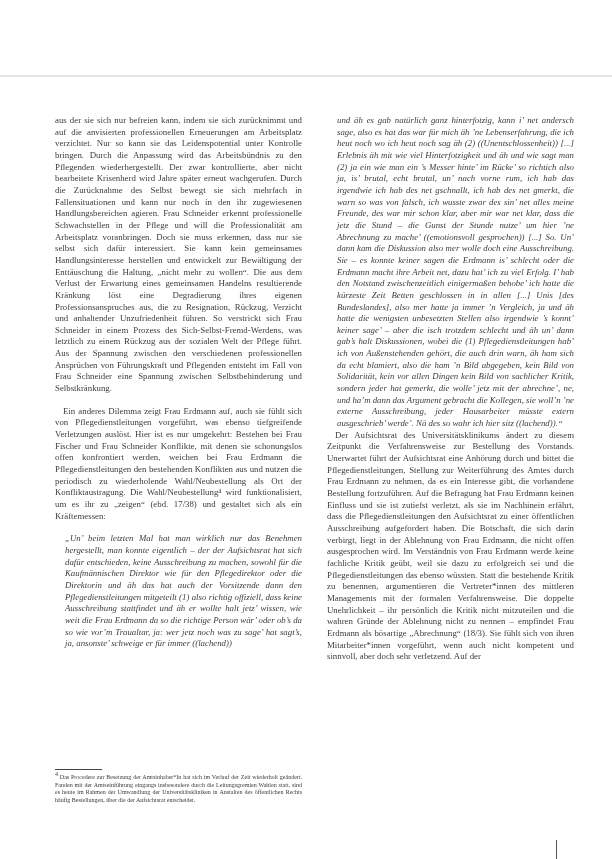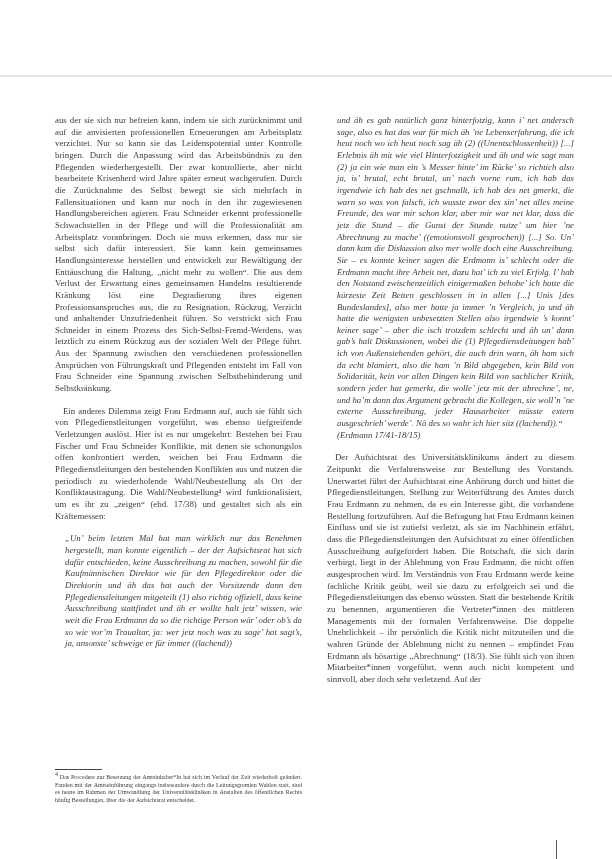--- a/index.html
+++ b/index.html
@@ -83,21 +83,20 @@
     <p class="quote">„Un’ beim letzten Mal hat man wirklich nur das Benehmen hergestellt, man konnte eigentlich – der der Aufsichtsrat hat sich dafür entschieden, keine Ausschreibung zu machen, sowohl für die Kaufmännischen Direktor wie für den Pflegedirektor oder die Direktorin und äh das hat auch der Vorsitzende dann den Pflegedienstleitungen mitgeteilt (1) also richtig offiziell, dass keine Ausschreibung stattfindet und äh er wollte halt jetz’ wissen, wie weit die Frau Erdmann da so die richtige Person wär’ oder ob’s da so wie vor’m Traualtar, ja: wer jetz noch was zu sage’ hat sagt’s, ja, ansonste’ schweige er für immer ((lachend))</p>
 
     <div class="footnote">
       <div class="footnote-rule"></div>
       <div class="footnote-text"><sup>4</sup> <span>Das Procedere zur Besetzung der Amtsinhaber*In hat sich im Verlauf der Zeit wiederholt geändert. Fanden mit der Amtseinführung eingangs insbesondere durch die Leitungsgremien Wahlen statt, sind es heute im Rahmen der Umwandlung der Universitätskliniken in Anstalten des öffentlichen Rechts häufig Bestellungen, über die der Aufsichtsrat entscheidet.</span></div>
     </div>
   </div>
 
   <div class="col col-right">
     <p class="quote" style="margin-bottom:0;">und äh es gab natürlich ganz hinterfotzig, kann i’ net andersch sage, also es hat das war für mich äh ’ne Lebenserfahrung, die ich heut noch wo ich heut noch sag äh (2) ((Unentschlossenheit)) [...] Erlebnis äh mit wie viel Hinterfotzigkeit und äh und wie sagt man (2) ja ein wie man ein ’s Messer hinte’ im Rücke’ so richtich also ja, is’ brutal, echt brutal, un’ nach vorne rum, ich hab das irgendwie ich hab des net gschnallt, ich hab des net gmerkt, die warn so was von falsch, ich wusste zwar des sin’ net alles meine Freunde, des war mir schon klar, aber mir war net klar, dass die jetz die Stund – die Gunst der Stunde nutze’ um hier ’ne Abrechnung zu mache’ ((emotionsvoll gesprochen)) [...] So. Un’ dann kam die Diskussion also mer wolle doch eine Ausschreibung. Sie – es konnte keiner sagen die Erdmann is’ schlecht oder die Erdmann macht ihre Arbeit net, dazu hat’ ich zu viel Erfolg. I’ hab den Notstand zwischenzeitlich einigermaßen behobe’ ich hatte die kürzeste Zeit Betten geschlossen in in allen [...] Unis [des Bundeslandes], also mer hatte ja immer ’n Vergleich, ja und äh hatte die wenigsten unbesetzten Stellen also irgendwie ’s konnt’ keiner sage’ – aber die isch trotzdem schlecht und äh un’ dann gab’s halt Diskussionen, wobei die (1) Pflegedienstleitungen hab’ ich von Außenstehenden gehört, die auch drin warn, äh ham sich da echt blamiert, also die ham ’n Bild abgegeben, kein Bild von Solidarität, kein vor allen Dingen kein Bild von sachlicher Kritik, sondern jeder hat gemerkt, die wolle’ jetz mit der abrechne’, ne, und ha’m dann das Argument gebracht die Kollegen, sie woll’n ’ne externe Ausschreibung, jeder Hausarbeiter müsste extern ausgeschrieb’ werde’. Nä des so wahr ich hier sitz ((lachend)).“</p>
-    <p class="attribution">(Erdmann 17/41-18/15)</p>
     <p class="para indent">Der Aufsichtsrat des Universitätsklinikums ändert zu diesem Zeitpunkt die Verfahrensweise zur Bestellung des Vorstands. Unerwartet führt der Aufsichtsrat eine Anhörung durch und bittet die Pflegedienstleitungen, Stellung zur Weiterführung des Amtes durch Frau Erdmann zu nehmen, da es ein Interesse gibt, die vorhandene Bestellung fortzuführen. Auf die Befragung hat Frau Erdmann keinen Einfluss und sie ist zutiefst verletzt, als sie im Nachhinein erfährt, dass die Pflegedienstleitungen den Aufsichtsrat zu einer öffentlichen Ausschreibung aufgefordert haben. Die Botschaft, die sich darin verbirgt, liegt in der Ablehnung von Frau Erdmann, die nicht offen ausgesprochen wird. Im Verständnis von Frau Erdmann werde keine fachliche Kritik geübt, weil sie dazu zu erfolgreich sei und die Pflegedienstleitungen das ebenso wüssten. Statt die bestehende Kritik zu benennen, argumentieren die Vertreter*innen des mittleren Managements mit der formalen Verfahrensweise. Die doppelte Unehrlichkeit – ihr persönlich die Kritik nicht mitzuteilen und die wahren Gründe der Ablehnung nicht zu nennen – empfindet Frau Erdmann als bösartige „Abrechnung“ (18/3). Sie fühlt sich von ihren Mitarbeiter*innen vorgeführt, wenn auch nicht kompetent und sinnvoll, aber doch sehr verletzend. Auf der</p>
   </div>
 
   <div class="footer-text">Wissenschaftlicher Beitrag | Geschichte der Pflege 2-2020 | 9. Jahrgang</div>
   <div class="footer-rule"></div>
   <div class="page-number">147</div>
 
 </div>
 
 </body></html>

